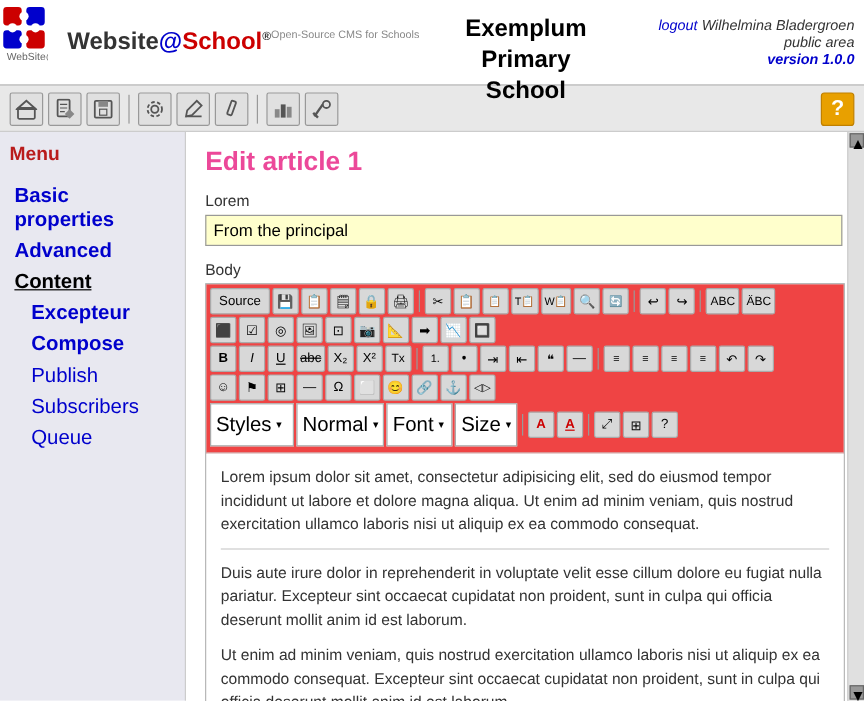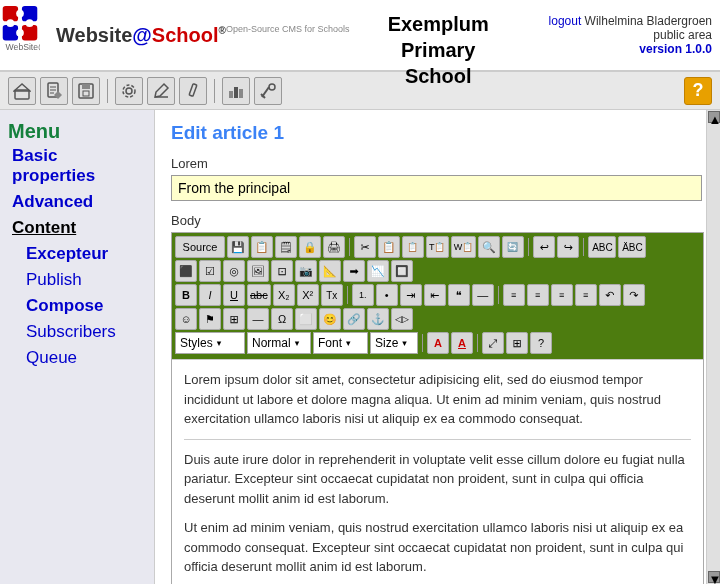--- a/index.html
+++ b/index.html
@@ -95,23 +95,24 @@
 
     
     #sidebar {
       width: 155px;
       min-width: 155px;
       background: #e8e8f0;
       border-right: 1px solid #ccc;
       padding: 10px 8px;
     }
     #sidebar h2 {
-      font-size: 20px;
+      font-size: 16px;
       font-weight: bold;
-      color: #15803d;
+      color: #b91c1c;
+      margin-bottom: 12px;
     }
     .nav-item {
       display: block;
       padding: 3px 4px;
       color: #00c;
       text-decoration: none;
       font-size: 17px;
       cursor: pointer;
     }
     .nav-item.bold { font-weight: bold; }
@@ -120,24 +121,24 @@
       padding-left: 18px;
     }
 
     
     #content {
       flex: 1;
       padding: 12px 16px;
       overflow-y: auto;
     }
     #content h1 {
-      font-size: 19px;
+      font-size: 22px;
       font-weight: bold;
       margin-bottom: 12px;
-      color: #3b82f6;
+      color: #ec4899;
     }
     .field-label {
       font-size: 13px;
       margin-bottom: 4px;
       color: #333;
     }
     #title-input {
       width: 100%;
       background: #ffffcc;
       border: 1px solid #999;
@@ -146,21 +147,21 @@
       margin-bottom: 12px;
     }
     .body-label { font-size: 13px; margin-bottom: 4px; color: #333; }
 
     
     #editor-container {
       border: 1px solid #aaa;
       background: #f0f0f0;
     }
     #editor-toolbars {
-      background: #4d7c0f;
+      background: #ef4444;
       border-bottom: 1px solid #ccc;
       padding: 3px;
     }
     .editor-toolbar-row {
       display: flex;
       flex-wrap: wrap;
       gap: 2px;
       margin-bottom: 2px;
       align-items: center;
     }
@@ -176,23 +177,23 @@
       cursor: pointer;
       font-size: 11px;
       padding: 0 2px;
     }
     .ed-sep { width: 1px; height: 18px; background: #999; margin: 0 2px; }
     .ed-select-wrap {
       display: flex;
       align-items: center;
       background: #fff;
       border: 1px solid #aaa;
-      height: 22px;
+      height: 36px;
       padding: 0 4px;
-      font-size: 12px;
+      font-size: 17px;
       min-width: 60px;
     }
     .ed-select-wrap::after { content: '▾'; margin-left: 4px; font-size: 9px; }
     .ed-bold { font-weight: bold; }
     .ed-italic { font-style: italic; }
     .ed-underline { text-decoration: underline; }
 
     #editor-body {
       background: #fff;
       min-height: 160px;
@@ -234,21 +235,21 @@
     <div class="logo-text-wrap" style="margin-left: 48px;">
       <div style="font-size:20px;font-weight:bold;font-family:Arial;">
         <span style="color:#333;">Website</span><span style="color:#0000cc;">@</span><span style="color:#cc0000;">School</span><sup style="font-size:10px;color:#333;">®</sup>
       </div>
       <div style="font-size:9px;color:#888;">Open-Source CMS for Schools</div>
     </div>
   </div>
   <div id="school-name" style="flex:1;text-align:center;font-size:20px;font-weight:bold;line-height:1.3;color:#000;">
     Exemplum Primary<br>School
   </div>
-  <div id="user-info" style="text-align:right;font-size:12px;color:#333;min-width:185px;">
+  <div id="user-info" style="text-align:right;font-size:12px;color:#333;min-width:185px;font-style:italic;">
     <div>
       <a href="#" style="color:#00c;">logout</a>
       <span>Wilhelmina Bladergroen</span>
     </div>
     <div>public area</div>
     <div style="color:#0000cc;font-weight:bold;">version 1.0.0</div>
   </div>
 </div>
 
 <div id="toolbar">
@@ -311,22 +312,22 @@
 </div>
 
 <div id="main">
 
   <div id="sidebar">
     <h2>Menu</h2>
     <a class="nav-item bold" href="#">Basic properties</a>
     <a class="nav-item bold" href="#">Advanced</a>
     <a class="nav-item bold active" href="#">Content</a>
     <a class="nav-item bold nav-sub" href="#">Excepteur</a>
+    <a class="nav-item bold nav-sub" href="#">Compose</a>
     <a class="nav-item nav-sub" href="#">Publish</a>
-    <a class="nav-item bold nav-sub" href="#">Compose</a>
     <a class="nav-item nav-sub" href="#">Subscribers</a>
     <a class="nav-item nav-sub" href="#">Queue</a>
   </div>
 
   <div id="content">
     <h1>Edit article 1</h1>
 
     <div class="field-label">Lorem</div>
     <input type="text" id="title-input" style="width: calc(100% - 2px); background: rgb(255, 255, 204); border: 1px solid rgb(153, 153, 153); padding: 4px 6px; font-size: 14px; margin-bottom: 12px;" value="From the principal">
 

